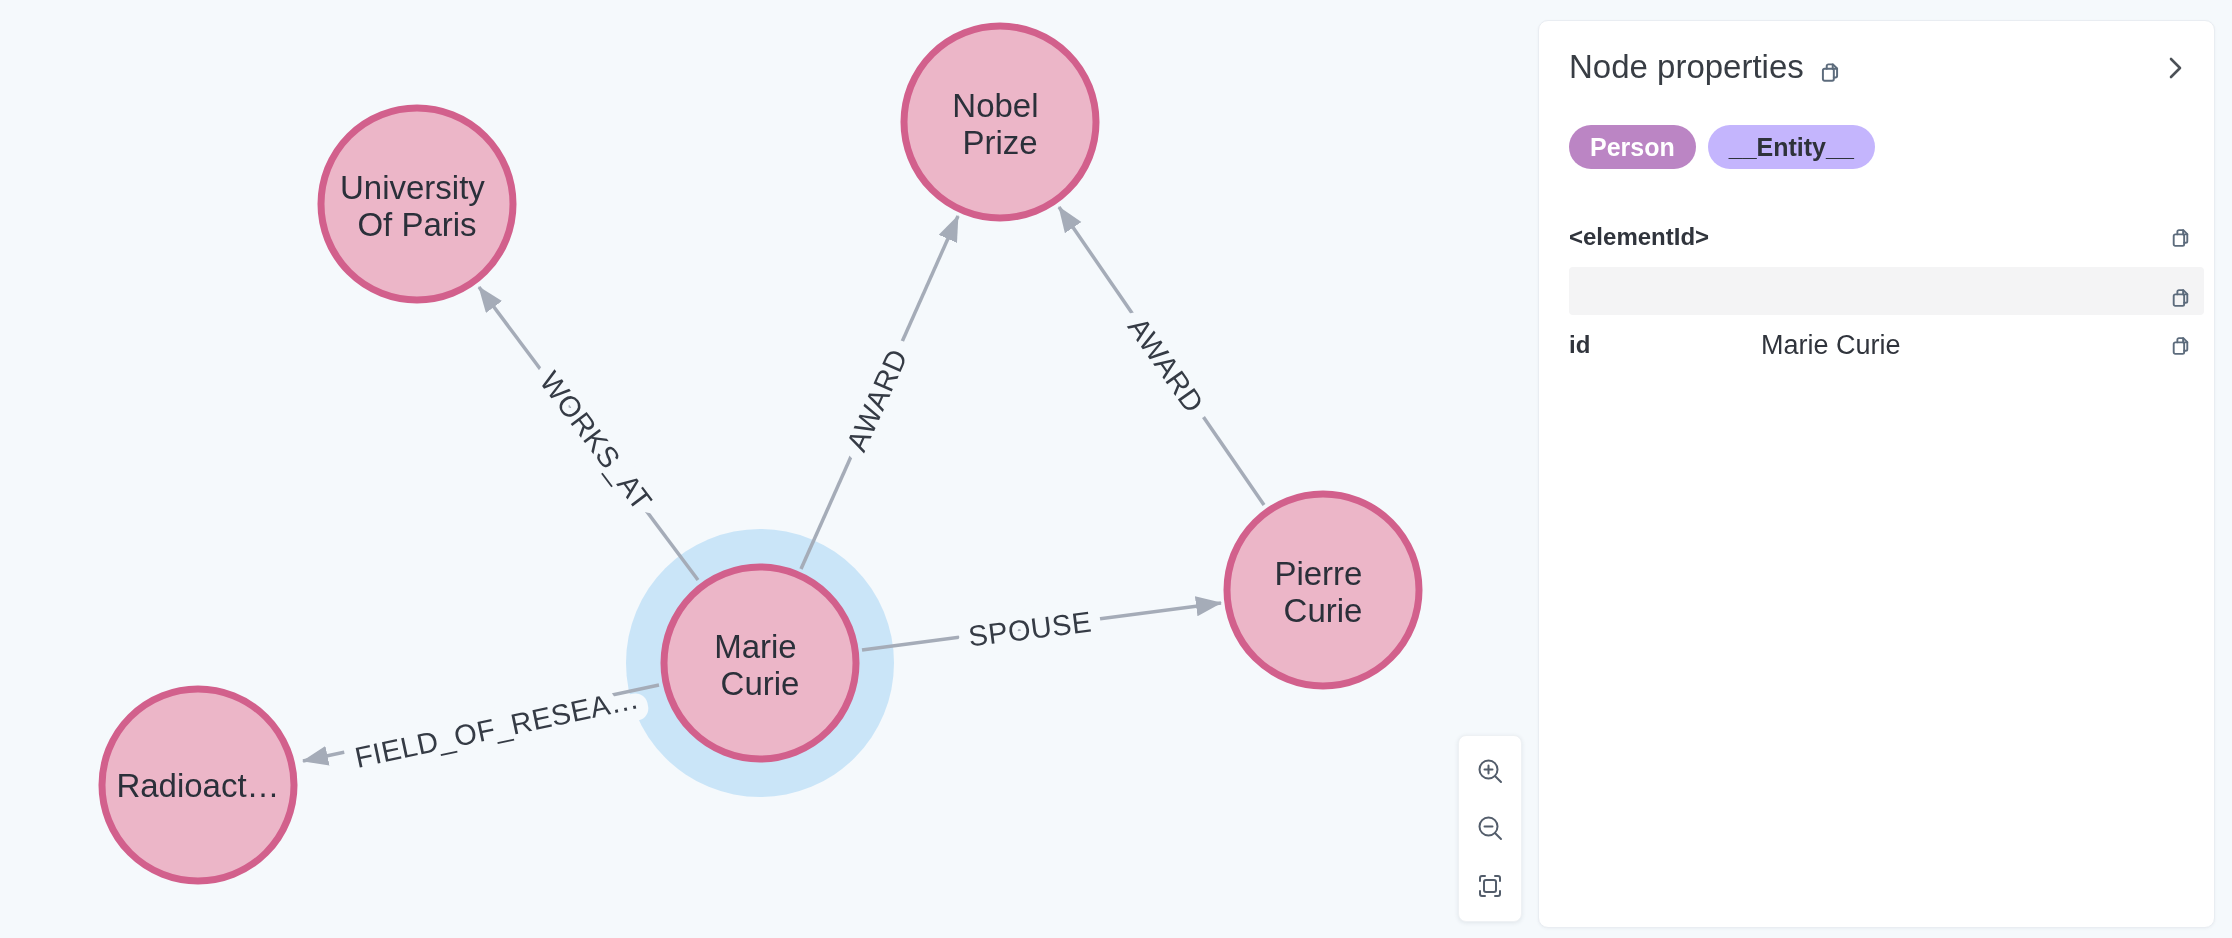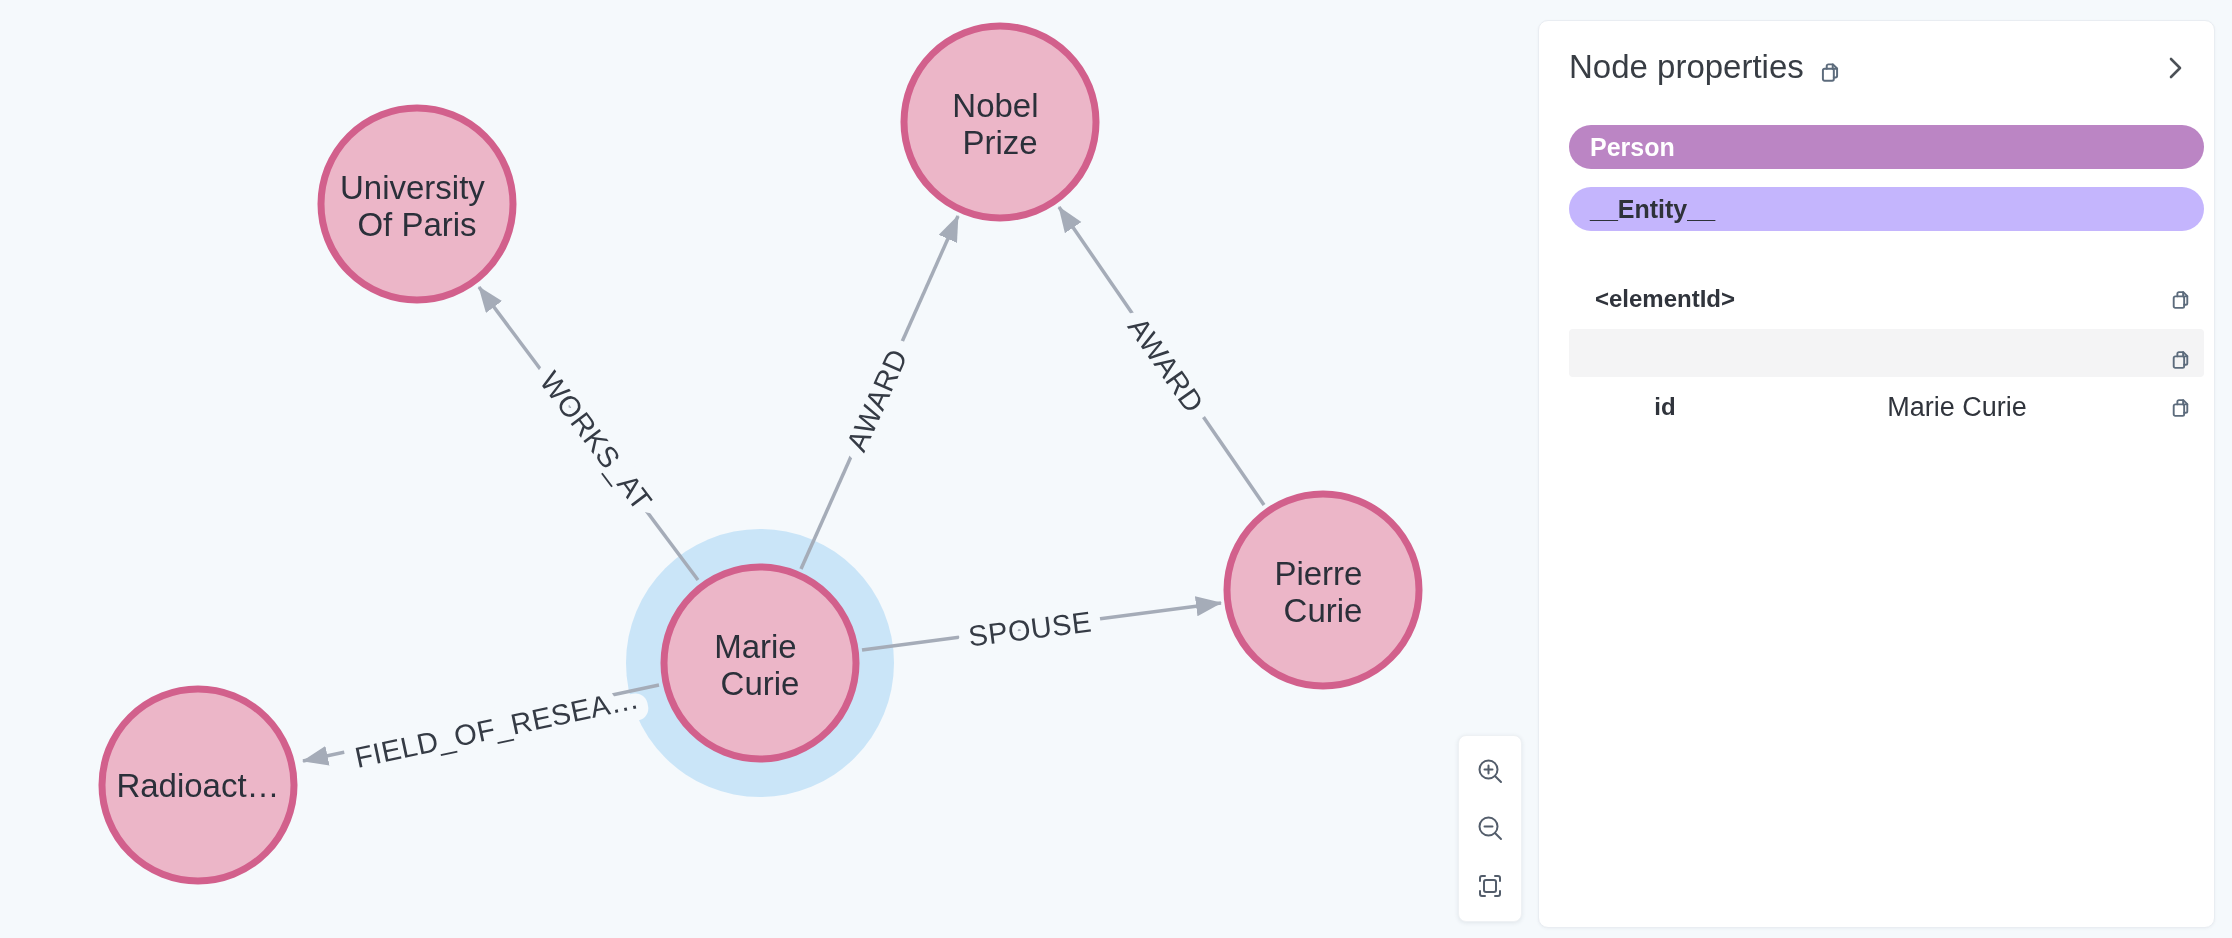--- a/index.html
+++ b/index.html
@@ -35,31 +35,30 @@
     display:flex; align-items:center; justify-content:center; border-radius:6px;
   }
   .tool-btn svg { stroke:#535d6b; fill:none; stroke-width:2; stroke-linecap:round; stroke-linejoin:round; }
 
   
   .panel {
     position:absolute; left:1538px; top:20px; width:677px; height:908px;
     background:#ffffff; border:1px solid #e9edf2; border-radius:10px;
     box-shadow:0 1px 3px rgba(40,60,80,0.05);
     padding:28px 10px 0 30px;
-    text-align:center;
   }
   .panel-header { display:flex; align-items:center; position:relative; }
   .panel-title { font-size:33px; font-weight:400; color:#383d44; line-height:1.1; }
   .icon-btn { border:none; background:transparent; cursor:pointer; padding:0; display:inline-flex; }
   .title-copy-btn { margin-left:14px; margin-top:10px; }
   .copy-svg { stroke:#5c6b7c; fill:none; stroke-width:1.8; stroke-linecap:round; stroke-linejoin:round; }
   .collapse-btn { position:absolute; right:14px; top:4px; }
   .chevron-svg { stroke:#4c5157; fill:none; stroke-width:2.6; stroke-linecap:round; stroke-linejoin:round; }
 
-  .badge-row { display:flex; gap:18px; margin-top:40px;flex-direction:column; }
+  .badge-row { display:flex; gap:12px; margin-top:40px; }
   .badge {
     display:inline-flex; align-items:center; height:44px; padding:0 21px;
     border-radius:22px; font-size:25px; font-weight:bold;
   }
   .badge-person { background:#bb85c4; color:#ffffff; }
   .badge-entity { background:#c4b5fd; color:#2e323a; }
 
   .props { margin-top:38px; }
   .prop-row { display:flex; align-items:flex-start; padding:6px 0 6px 0; border-radius:4px; }
   .prop-row.striped { background:#f4f4f5; }

